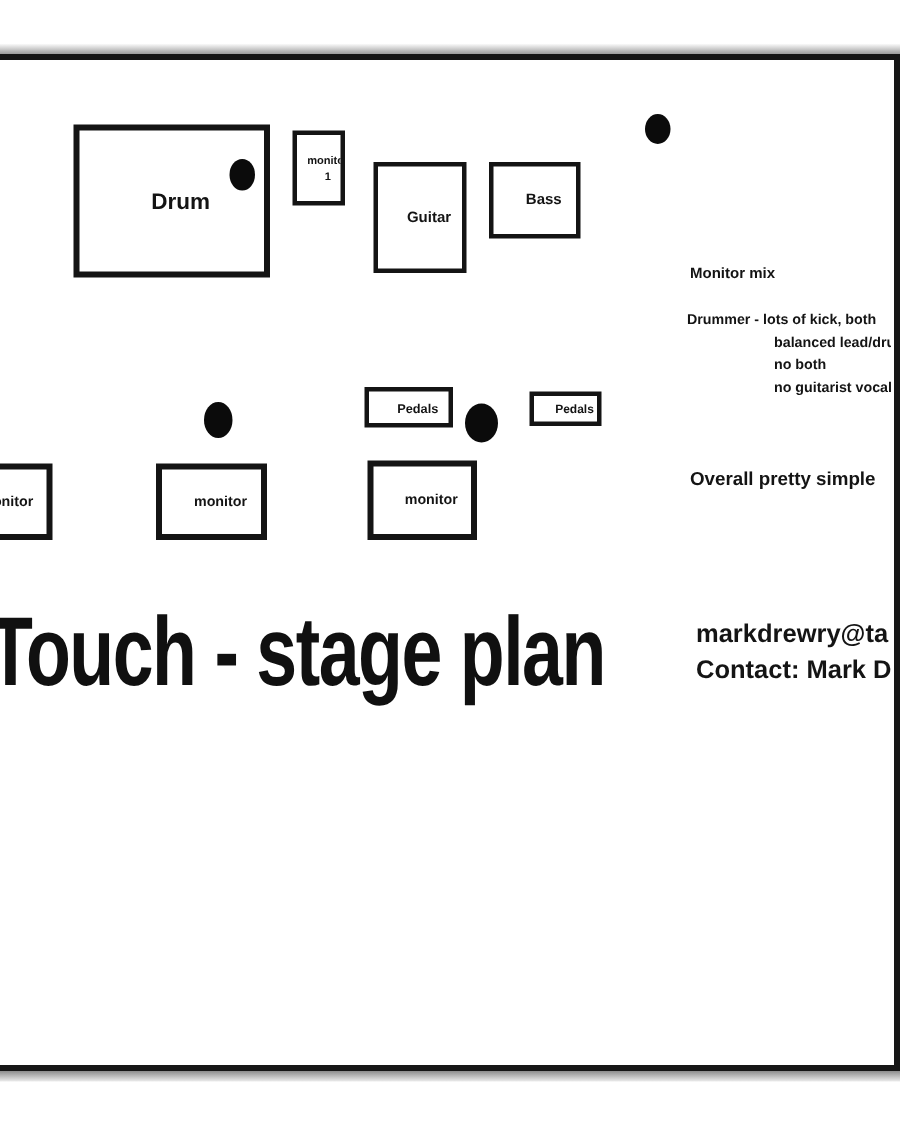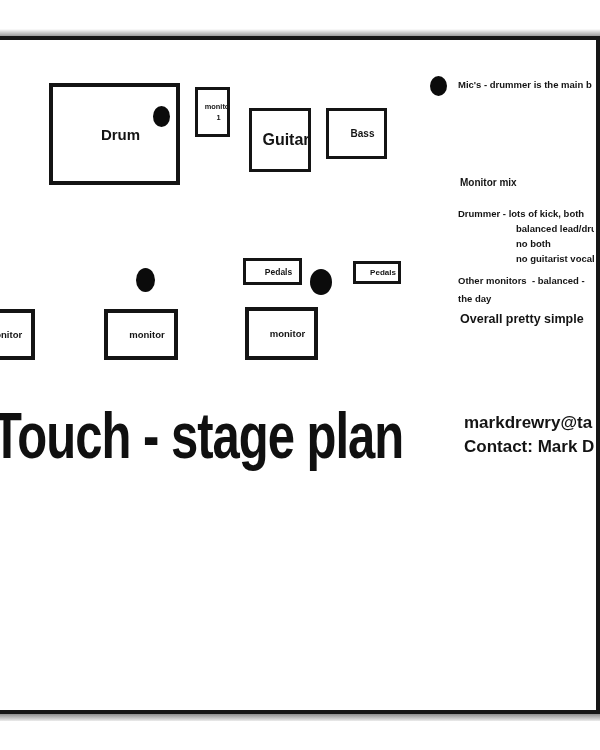--- a/index.html
+++ b/index.html
@@ -20,21 +20,21 @@
   
   .box{
     position:absolute;box-sizing:border-box;background:#ffffff;
     border:3px solid #141414;display:flex;align-items:center;justify-content:center;
     font-weight:bold;color:#141414;text-align:center;overflow:hidden;padding-left:12px;
   }
   .box span{white-space:pre;}
   #drum-box{left:49px;top:83px;width:131px;height:102px;border-width:4px;font-size:15px;}
   #monitor1-box{left:195px;top:87px;width:35px;height:50px;font-size:7.4px;
     flex-direction:column;line-height:1.55;}
-  #guitar-box{left:249px;top:108px;width:62px;height:64px;font-size:16px;text-align:right;}
+  #guitar-box{left:249px;top:108px;width:62px;height:74px;font-size:10px;text-align:right;}
   #bass-box{left:326px;top:108px;width:61px;height:51px;font-size:10px;}
   #pedals-left-box{left:243px;top:258px;width:59px;height:27px;font-size:8.5px;}
   #pedals-right-box{left:353px;top:261px;width:48px;height:23px;font-size:8px;}
   #monitor-left-box{left:-38px;top:309px;width:73px;height:51px;border-width:4px;font-size:9.5px;}
   #monitor-mid-box{left:104px;top:309px;width:74px;height:51px;border-width:4px;font-size:9.5px;}
   #monitor-right-box{left:245px;top:307px;width:73px;height:53px;border-width:4px;font-size:9.5px;}
   
   .mic{position:absolute;background:#0b0b0b;border-radius:50%;}
   #drum-mic{left:153px;top:106px;width:17px;height:21px;}
   #legend-mic{left:430px;top:76px;width:17px;height:20px;}
@@ -102,36 +102,31 @@
   </div>
   <div id="monitor-mid-box" class="box">
     <span>monitor</span>
   </div>
   <div id="monitor-right-box" class="box">
     <span>monitor</span>
   </div>
 
   <div id="legend-mic" class="mic"></div>
   <div id="legend-text" class="note clip">
-    <div class="ln">Mic's - drummer is the main b</div>
   </div>
 
   <div id="monitor-mix-heading" class="note">Monitor mix</div>
 
   <div id="drummer-block" class="note clip">
     <div class="ln">Drummer - lots of kick, both</div>
     <div class="ln sub">balanced lead/dru</div>
     <div class="ln sub">no both</div>
     <div class="ln sub">no guitarist vocal</div>
   </div>
 
-  <div id="other-block" class="note clip">
-    <div class="ln">Other monitors  - balanced -</div>
-    <div class="ln">the day</div>
-  </div>
 
   <div id="overall-note" class="note">Overall pretty simple</div>
 
   <div id="title">Touch - stage plan</div>
 
   <div id="contact" class="note clip">
     <div class="ln">markdrewry@ta</div>
     <div class="ln">Contact: Mark D</div>
   </div>
 

